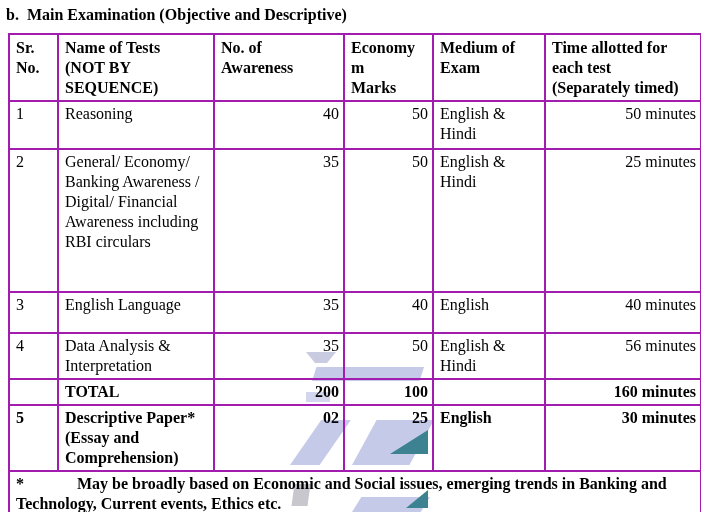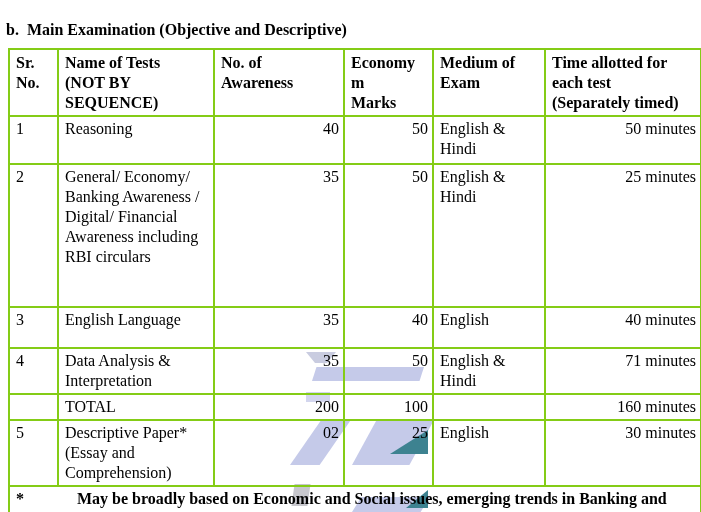--- a/index.html
+++ b/index.html
@@ -21,44 +21,44 @@
   .wm-arrow-right{ left:352px; top:420px; width:82px; height:45px; background:#c5cae9; clip-path: polygon(30% 0,100% 0,70% 100%,0 100%); }
   .wm-teal       { left:390px; top:430px; width:38px; height:24px; background:#3d8290; clip-path: polygon(100% 0,100% 100%,0 100%); }
   .wm-gray       { left:293px; top:484px; width:16px; height:22px; background:#c7c7cd; transform: skewX(-8deg); }
   .wm-foot       { left:352px; top:497px; width:78px; height:15px; background:#c5cae9; clip-path: polygon(12% 0,100% 0,88% 100%,0 100%); }
   .wm-foot-teal  { left:406px; top:490px; width:22px; height:18px; background:#3d8290; clip-path: polygon(100% 0,100% 100%,0 100%); }
 
   
   .content { position: relative; z-index: 1; }
   .doc-title {
     font-weight: bold; font-size: 16px; line-height: 20px;
-    padding: 20px 0 0 6px; white-space: pre;
+    padding: 5px 0 0 6px; white-space: pre;
   }
   table.exam {
     border-collapse: collapse; table-layout: fixed;
     margin: 8px 0 0 8px; width: 692px;
     font-size: 16px; line-height: 20px;
   }
   table.exam th, table.exam td {
-    border: 2px solid #84cc16;
+    border: 2px solid #a21caf;
     vertical-align: top;
     padding: 2px 4px 2px 6px;
     overflow: hidden;
   }
   table.exam th { font-weight: bold; white-space: pre-line; text-align: left; padding-top: 3px; }
   th.center, td.center { text-align: right; }
   tr.hdr  { height: 67px; }
   tr.r1   { height: 48px; }
   tr.r2   { height: 143px; }
   tr.r3   { height: 41px; }
   tr.r4   { height: 46px; }
   tr.rtot { height: 25px; }
   tr.r5   { height: 60px; }
   tr.rfn  { height: 46px; }
-  tr.bold td { font-weight: normal; margin-left: 20px; }
+  tr.bold td { font-weight: bold; margin-left: 20px; }
   td.footnote { font-weight: bold; padding-top: 3px; }
   .fn-marker { display: inline-block; width: 24px; }
   .fn-text { white-space: pre-line; margin-left: 37px; }
 </style>
 </head>
 <body>
 
 <div class="page">
 
   <div class="watermark">
@@ -129,21 +129,21 @@
           <td class="center">40</td>
           <td>English</td>
           <td class="center">40 minutes</td>
         </tr>
         <tr class="r4">
           <td>4</td>
           <td>Data Analysis &amp; Interpretation</td>
           <td class="center">35</td>
           <td class="center">50</td>
           <td>English &amp; Hindi</td>
-          <td class="center">71 minutes</td>
+          <td class="center">56 minutes</td>
         </tr>
         <tr class="rtot bold">
           <td></td>
           <td>TOTAL</td>
           <td class="center">200</td>
           <td class="center">100</td>
           <td></td>
           <td class="center">160 minutes</td>
         </tr>
         <tr class="r5 bold">

